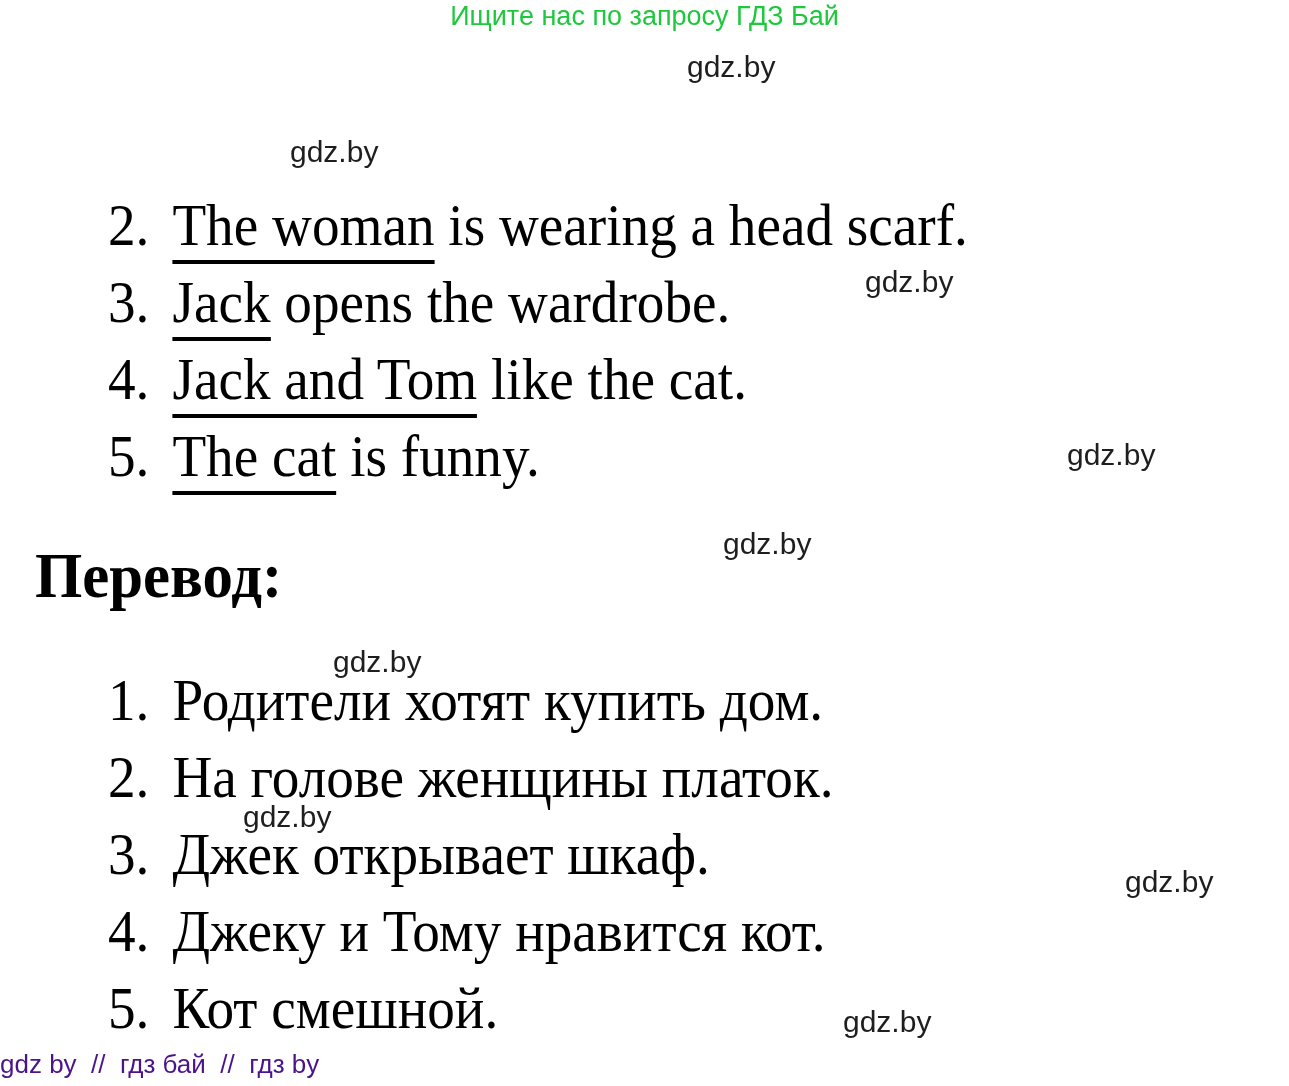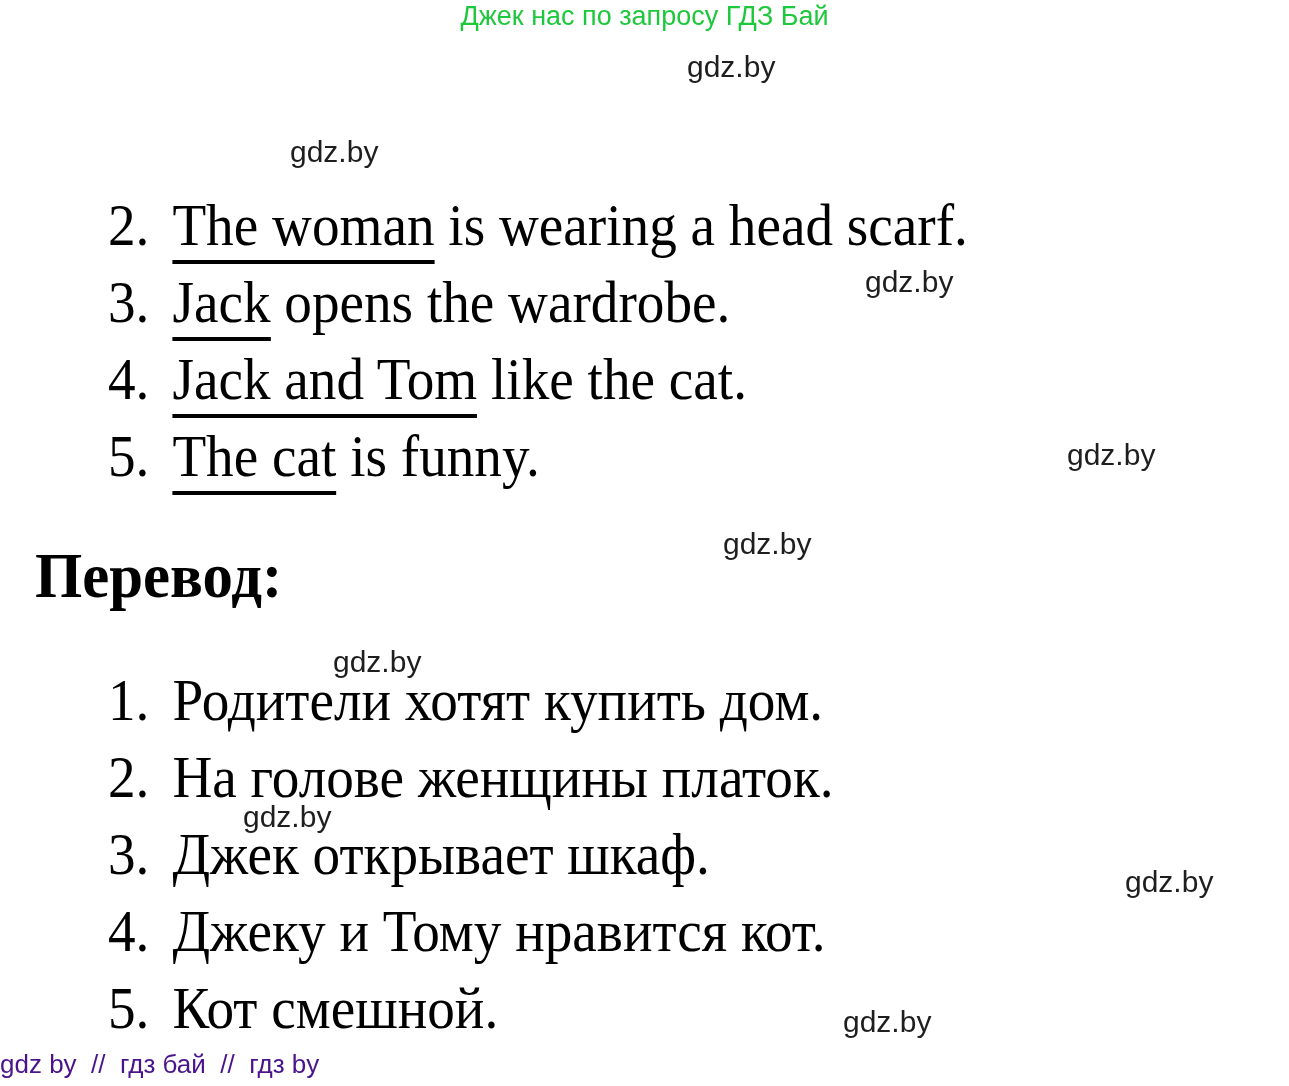--- a/index.html
+++ b/index.html
@@ -89,21 +89,21 @@
     line-height: 32px;
     color: #4a148c;
     white-space: pre;
   }
 </style>
 </head>
 <body>
 
 <div class="page">
 
-  <div class="promo">Джек нас по запросу ГДЗ Бай</div>
+  <div class="promo">Ищите нас по запросу ГДЗ Бай</div>
 
   <div class="wm wm1">gdz.by</div>
   <div class="wm wm2">gdz.by</div>
   <div class="wm wm3">gdz.by</div>
   <div class="wm wm4">gdz.by</div>
   <div class="wm wm5">gdz.by</div>
   <div class="wm wm6">gdz.by</div>
   <div class="wm wm7">gdz.by</div>
   <div class="wm wm8">gdz.by</div>
   <div class="wm wm9">gdz.by</div>

